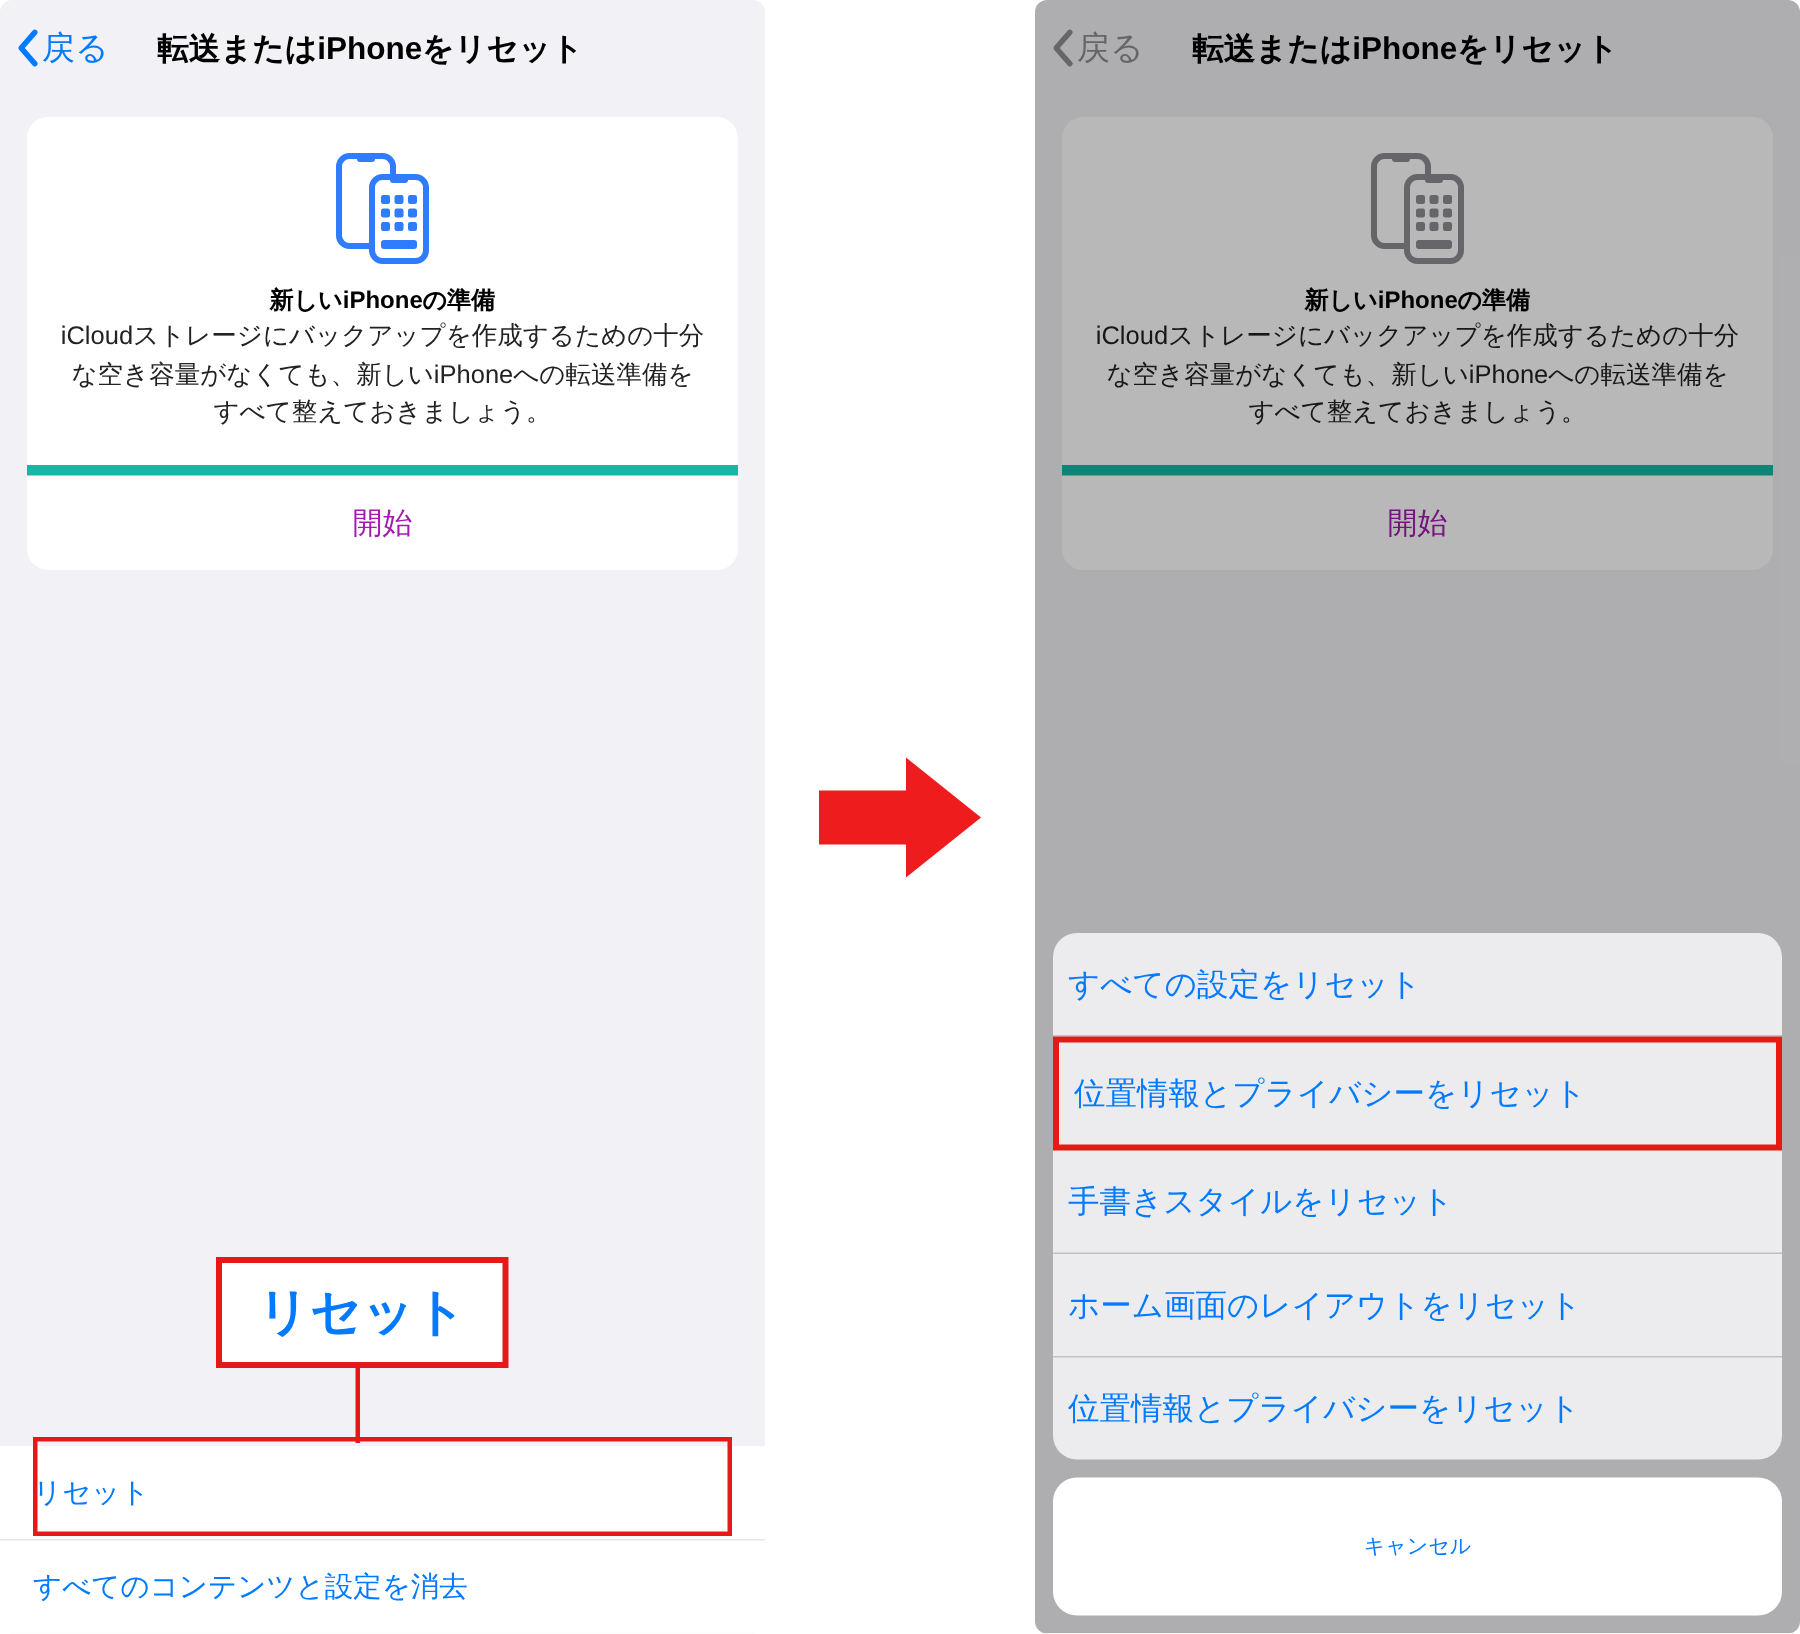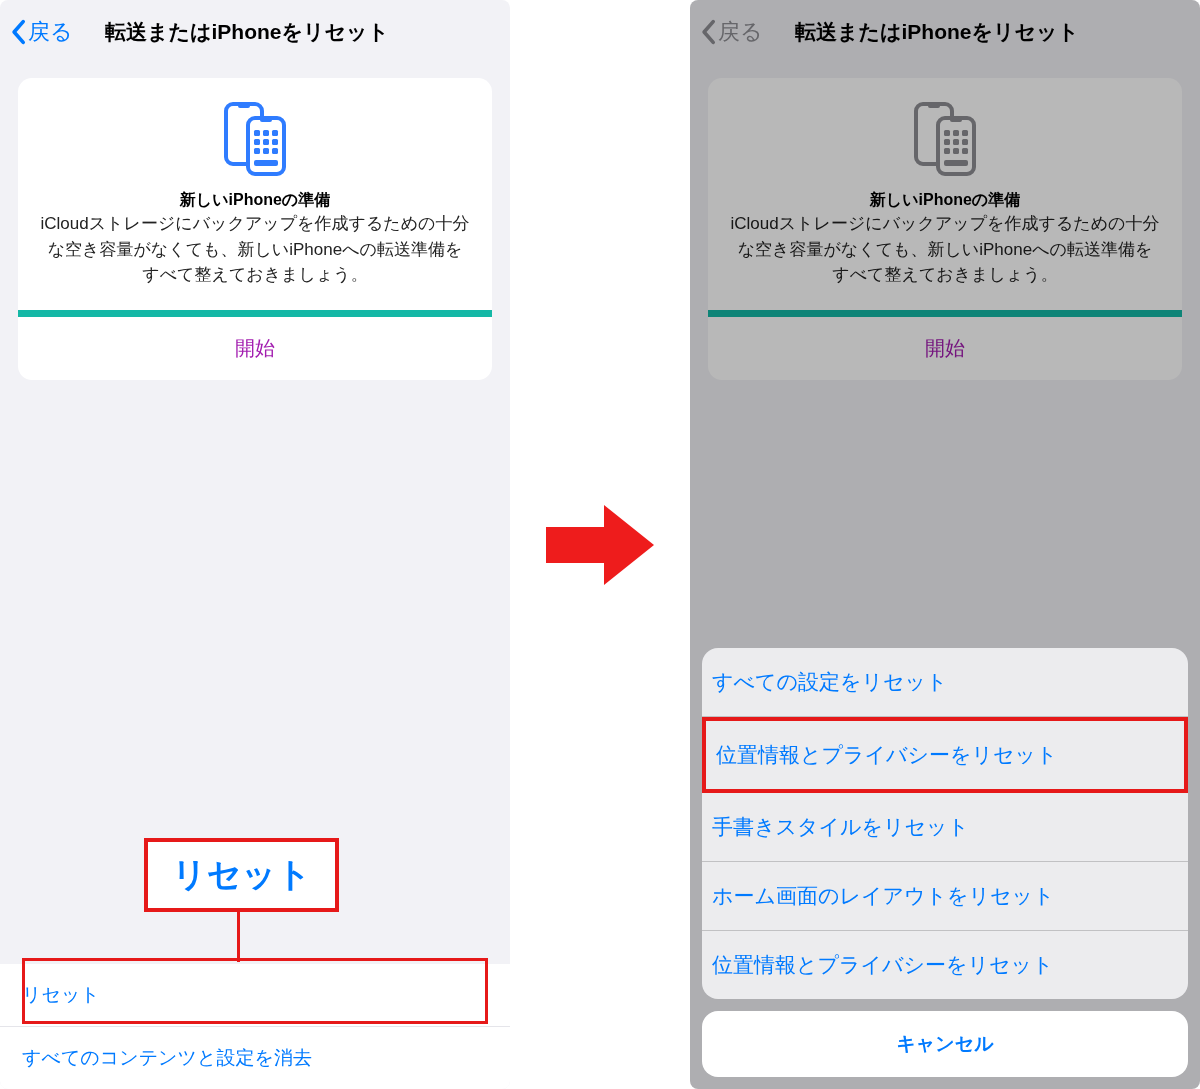--- a/index.html
+++ b/index.html
@@ -144,23 +144,23 @@
       padding: 20px 10px;
       border-bottom: 0.5px solid rgba(0,0,0,0.18);
       background: transparent;
     }
     .sheet-item:last-child { border-bottom: none; }
     .cancel-btn {
       background: #fff;
       border-radius: 16px;
       text-align: center;
       color: #007aff;
-      font-size: 19px;
-      font-weight: 700;
-      padding: 20px 10px;
+      font-size: 14px;
+      font-weight: 400;
+      padding: 37px 10px;
     }
     .red-outline-sheet {
       border: 4px solid #e61919;
     }
     
     .arrow-wrap {
       width: 180px;
       height: 1089px;
       display: flex;
       align-items: center;

